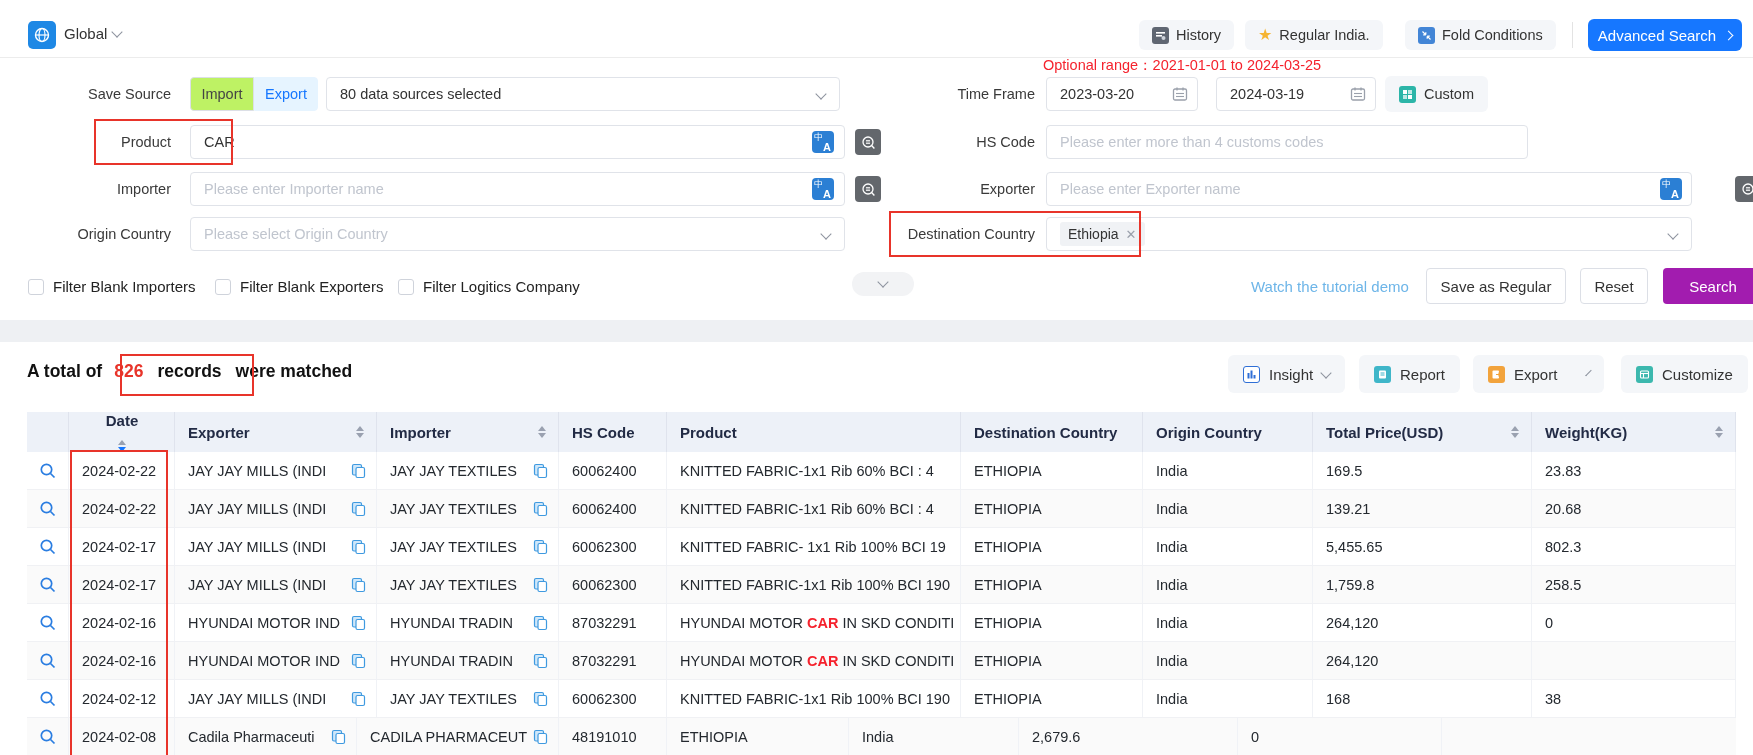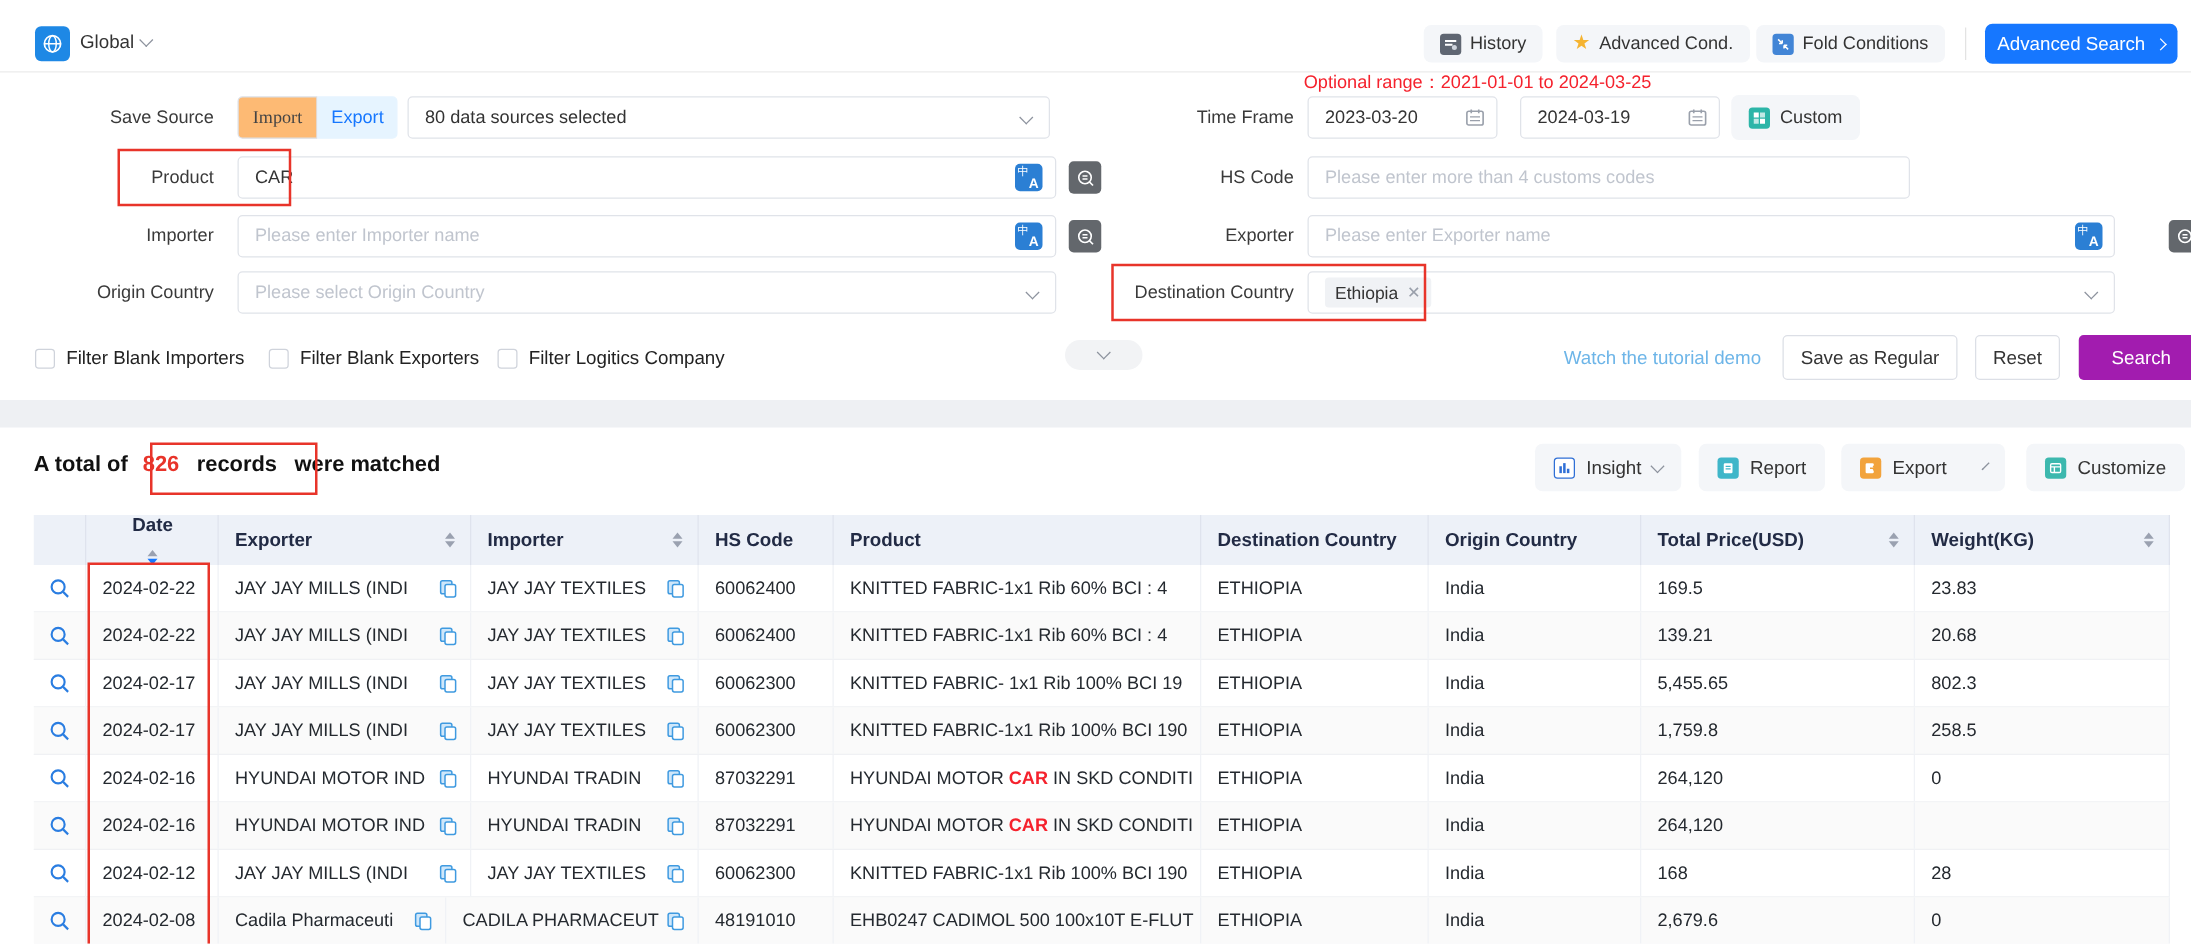--- a/index.html
+++ b/index.html
@@ -25,21 +25,21 @@
   .lab-right { left:835px; width:200px; }
   .inp, .sel { position:absolute; height:34px; border:1px solid #e0e3e9; border-radius:4px; background:#fff; font-size:14.5px; color:#333; }
   input.inp { padding:0 34px 0 13px; outline:none; font-family:inherit; }
   input.inp::placeholder { color:#c0c5ce; }
   .sel { display:flex; align-items:center; padding:0 30px 0 13px; cursor:pointer; }
   .sel .ph { color:#c0c5ce; }
   .sel .val { color:#333; }
   .sel .chev { position:absolute; right:14px; top:12px; }
   .seg { position:absolute; top:77px; height:34px; display:flex; }
   .seg-btn { width:64px; height:34px; display:flex; align-items:center; justify-content:center; font-size:14.5px; cursor:pointer; }
-  .seg-import { border:1px solid #dcdfe6; border-radius:4px 0 0 4px; background:#fdba74; color:#444;font-family:Liberation Serif, serif; }
+  .seg-import { border:1px solid #dcdfe6; border-radius:4px 0 0 4px; background:#bef264; color:#444; }
   .seg-export { border:1px solid #e6f4ff; border-radius:0 4px 4px 0; background:#e6f4ff; color:#1677ff; }
   .optional-range { position:absolute; left:1043px; top:56px; font-size:14.5px; color:#f5222d; }
   .date-inp { padding-right:36px; }
   .cal-ic { position:absolute; top:9px; width:16px; height:16px; }
   .gray-btn { position:absolute; background:#f4f6f9; border-radius:6px; display:flex; align-items:center; gap:8px; padding:0 14px; font-size:14.5px; color:#333; cursor:pointer; }
   .trans-ic { position:absolute; width:22px; height:22px; background:#2b7fd4; border-radius:4px; color:#fff; cursor:pointer; }
   .trans-ic span.zh { position:absolute; left:2px; top:0px; font-size:9px; }
   .trans-ic span.en { position:absolute; right:3px; bottom:0px; font-size:11px; font-weight:bold; }
   .eq-ic { position:absolute; width:26px; height:26px; background:#63676c; border-radius:4px; display:flex; align-items:center; justify-content:center; cursor:pointer; }
   .tag { display:inline-flex; align-items:center; gap:7px; background:#f0f2f5; border-radius:3px; padding:4px 8px; font-size:14px; color:#333; }
@@ -99,21 +99,21 @@
         <svg width="11" height="11" viewBox="0 0 11 11">
             <rect x="1" y="2" width="9" height="1.6" fill="#fff"></rect>
             <rect x="1" y="5" width="6" height="1.6" fill="#fff"></rect>
             <circle cx="8.5" cy="8" r="2" fill="#cfd4dc"></circle>
           </svg>
       </span>
       <span>History</span>
     </div>
     <div class="tb-btn" style="left:1245px;">
       <span style="color:#f5b432; font-size:16px; line-height:1;">★</span>
-      <span>Advanced Cond.</span>
+      <span>Regular India.</span>
     </div>
     <div class="tb-btn" style="left:1405px;">
       <span class="mini-ic" style="background:#4285d6;">
         <svg width="11" height="11" viewBox="0 0 11 11">
             <path d="M1.5 1.5 L4.8 4.8 M4.8 4.8 L4.8 2.2 M4.8 4.8 L2.2 4.8" stroke="#fff" stroke-width="1.2" fill="none"></path>
             <path d="M9.5 9.5 L6.2 6.2 M6.2 6.2 L6.2 8.8 M6.2 6.2 L8.8 6.2" stroke="#fff" stroke-width="1.2" fill="none"></path>
           </svg>
       </span>
       <span>Fold Conditions</span>
     </div>
@@ -561,21 +561,21 @@
               <rect x="5" y="4.5" width="8.5" height="10" rx="1.5" fill="#fff" stroke="#3f9ae0" stroke-width="1.2"></rect>
             </svg>
           </div>
           <div class="td" style="width: 108px;">60062300</div>
           <div class="td" style="width: 294px;">
             <span>KNITTED FABRIC-1x1 Rib 100% BCI 190</span>
           </div>
           <div class="td" style="width: 182px;">ETHIOPIA</div>
           <div class="td" style="width: 170px;">India</div>
           <div class="td" style="width: 219px;">168</div>
-          <div class="td" style="width: 204px;">28</div>
+          <div class="td" style="width: 204px;">38</div>
         </div>
         <div class="trow alt">
           <div class="td icon-cell" style="width: 42px;">
             <svg width="18" height="18" viewBox="0 0 18 18">
               <circle cx="7.5" cy="7.5" r="5.2" fill="none" stroke="#2a7de1" stroke-width="1.7"></circle>
               <line x1="11.5" y1="11.5" x2="15.5" y2="15.5" stroke="#2a7de1" stroke-width="1.7"></line>
             </svg>
           </div>
           <div class="td" style="width: 106px;">2024-02-08</div>
           <div class="td with-copy" style="width: 182px;">
@@ -586,23 +586,20 @@
             </svg>
           </div>
           <div class="td with-copy" style="width: 202px;">
             <span>CADILA PHARMACEUT</span>
             <svg class="copy-ic" width="15" height="16" viewBox="0 0 15 16">
               <rect x="1.5" y="1.5" width="9" height="10.5" rx="1.5" fill="#cfe7fa" stroke="#3f9ae0" stroke-width="1.2"></rect>
               <rect x="5" y="4.5" width="8.5" height="10" rx="1.5" fill="#fff" stroke="#3f9ae0" stroke-width="1.2"></rect>
             </svg>
           </div>
           <div class="td" style="width: 108px;">48191010</div>
-          <div class="td" style="width: 294px;">
-            <span>EHB0247 CADIMOL 500 100x10T E-FLUT</span>
-          </div>
           <div class="td" style="width: 182px;">ETHIOPIA</div>
           <div class="td" style="width: 170px;">India</div>
           <div class="td" style="width: 219px;">2,679.6</div>
           <div class="td" style="width: 204px;">0</div>
         </div>
       </div>
   </div>
 
   <div class="anno" style="left:94px; top:119px; width:139px; height:46px;"></div>
   <div class="anno" style="left:889px; top:211px; width:252px; height:46px;"></div>

